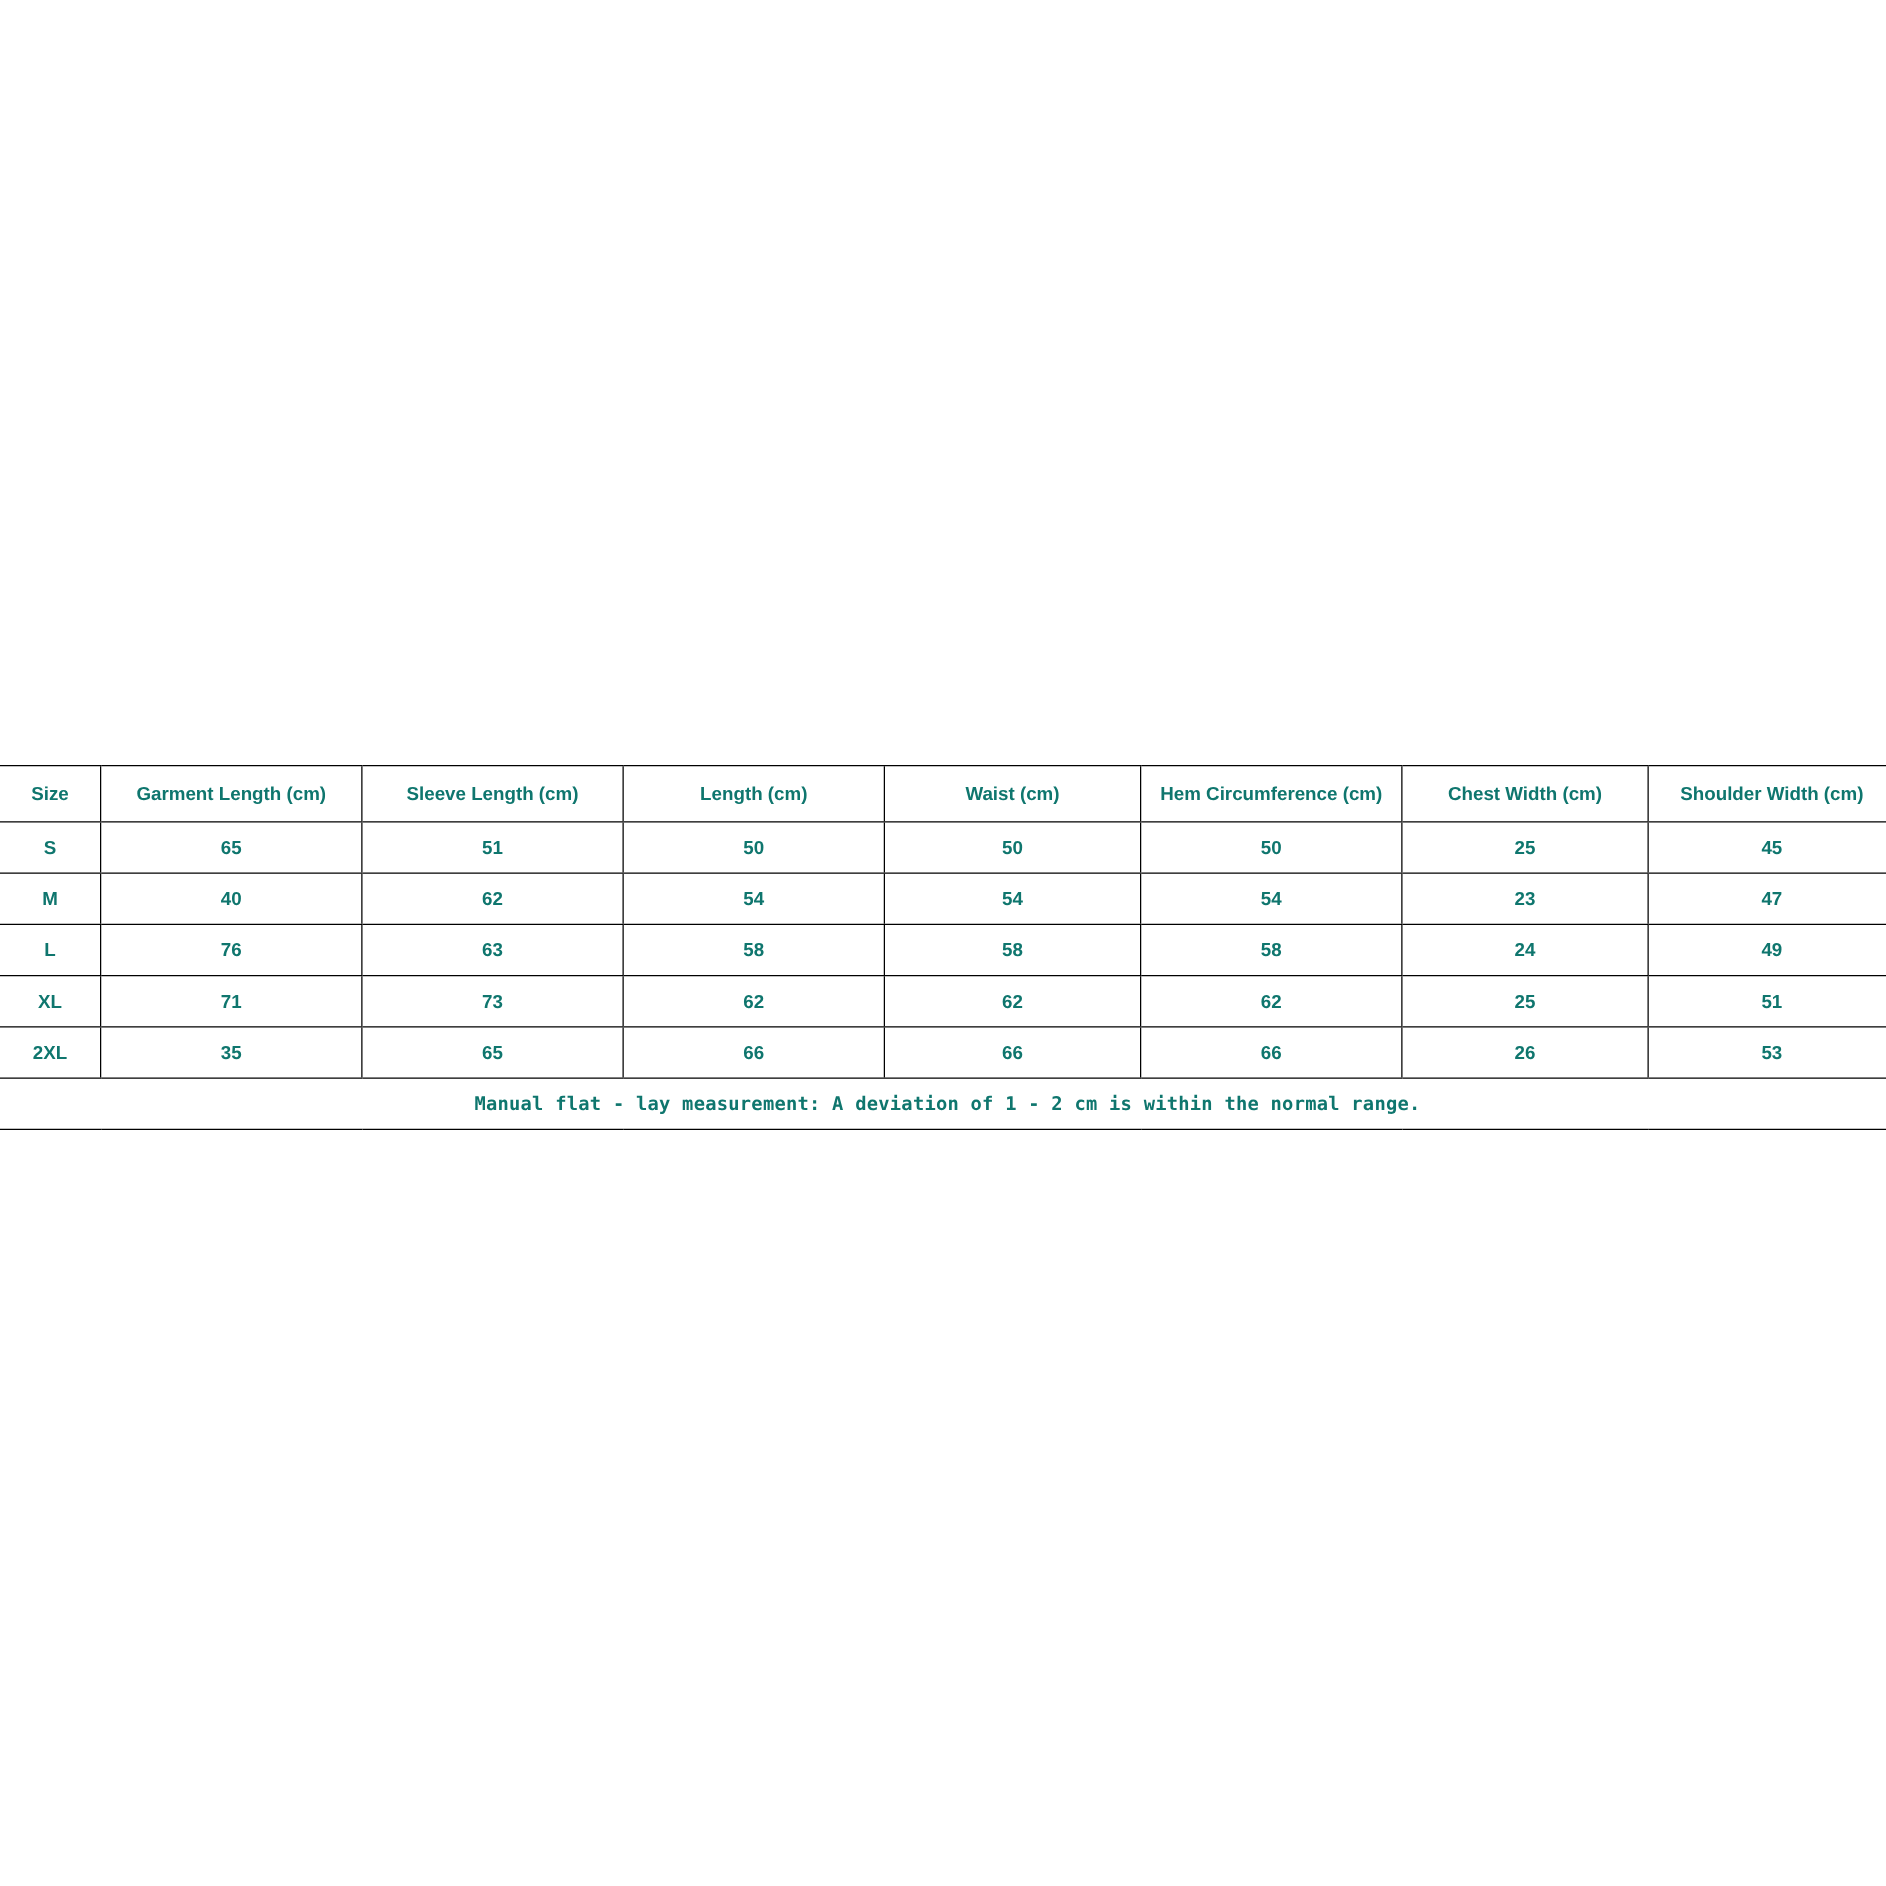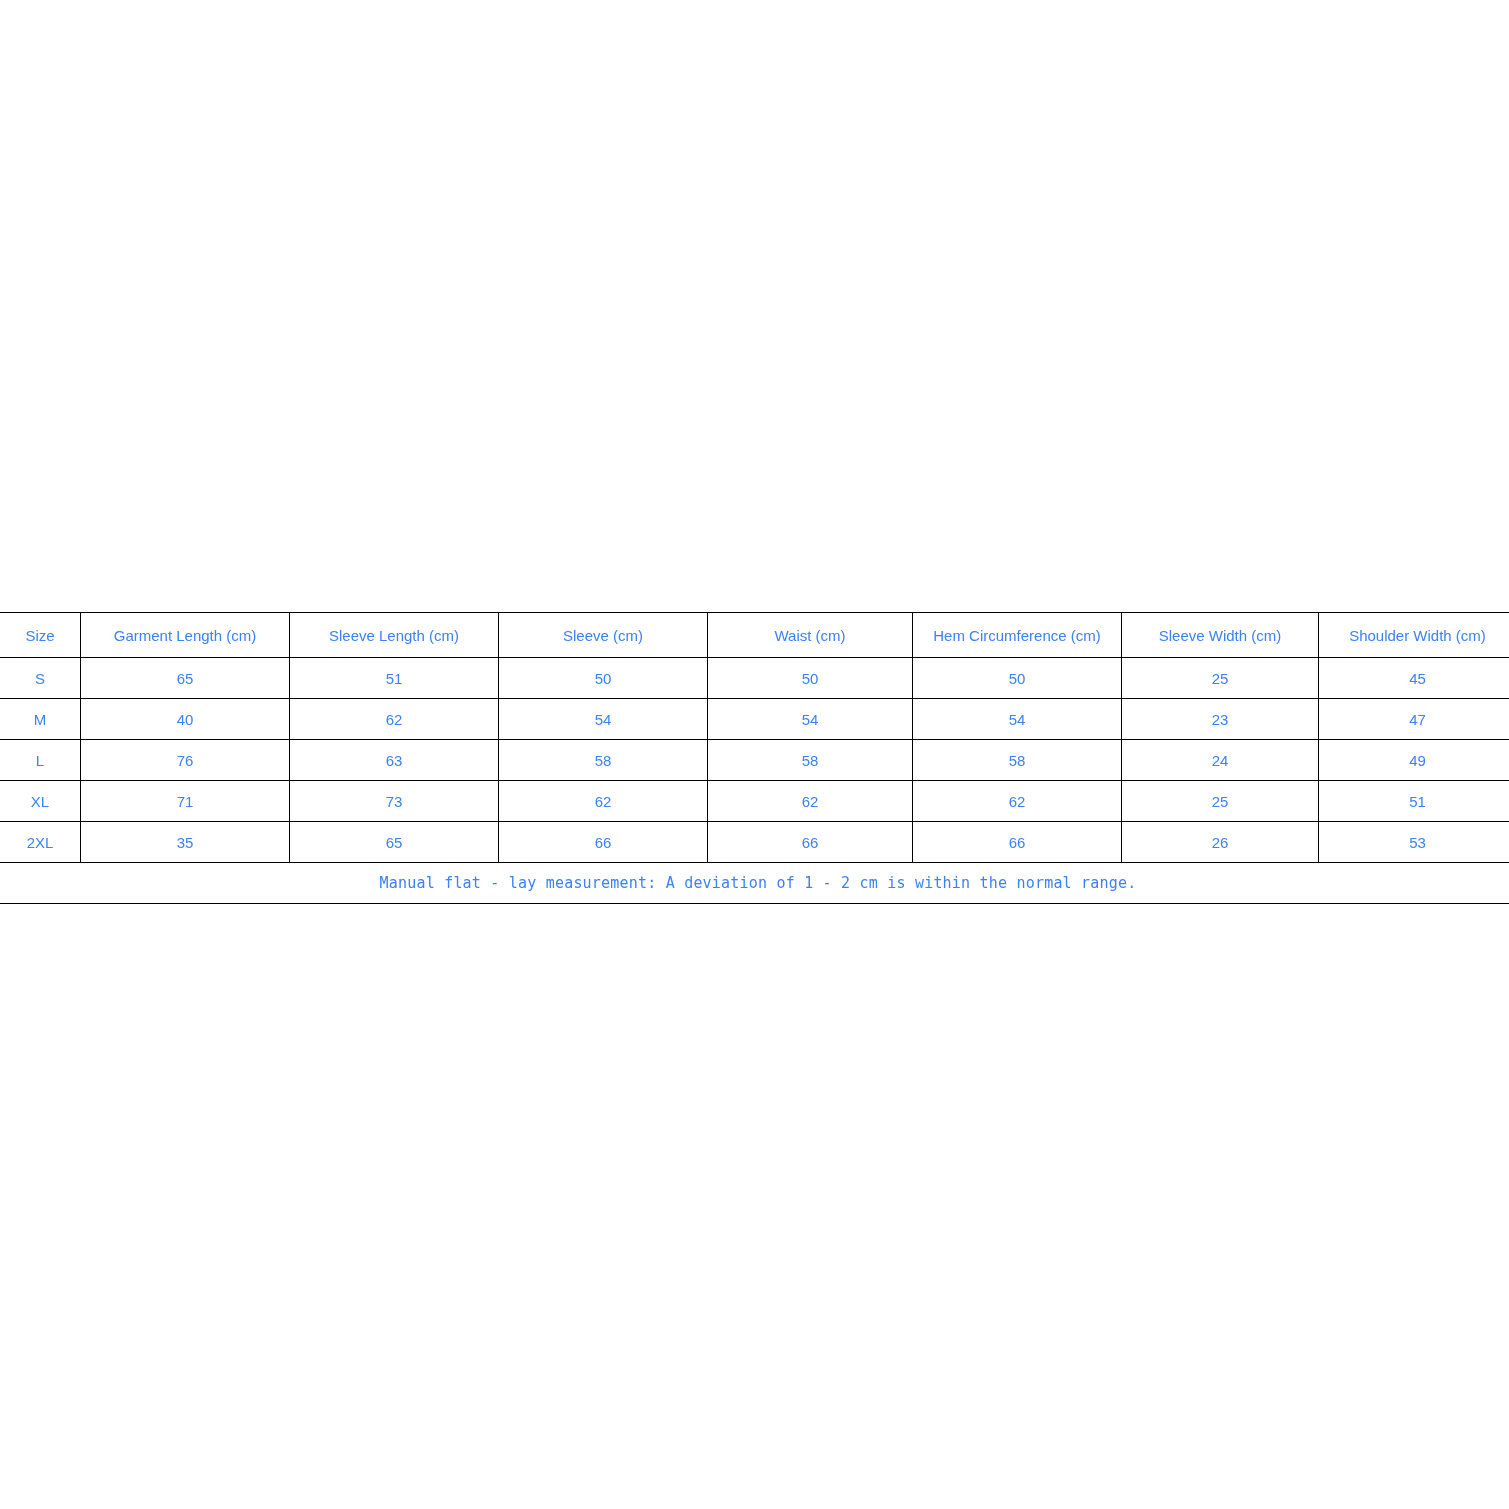--- a/index.html
+++ b/index.html
@@ -29,23 +29,23 @@
     table-layout: fixed;
   }
 
   table.size-table td,
   table.size-table th {
     border: 1px solid #000000;
     border-left: none;
     border-right: none;
     text-align: center;
     vertical-align: middle;
-    font-weight: normal;
+    font-weight: bold;
     font-size: 15px;
-    color: #3b82f6;
+    color: #0f766e;
     padding: 0;
     height: 40px;
     position: relative;
   }
 
   
   table.size-table td.sep,
   table.size-table th.sep {
     border-left: 1px solid #000000;
   }
@@ -81,24 +81,24 @@
 </head>
 <body>
 
 <div class="size-chart-wrap">
   <table class="size-table">
     <thead>
       <tr>
         <th class="col-size">Size</th>
         <th class="col-garment sep">Garment Length (cm)</th>
         <th class="col-sleevelen sep">Sleeve Length (cm)</th>
-        <th class="col-chest sep">Sleeve (cm)</th>
+        <th class="col-chest sep">Length (cm)</th>
         <th class="col-waist sep">Waist (cm)</th>
         <th class="col-hem sep">Hem Circumference (cm)</th>
-        <th class="col-sleevew sep">Sleeve Width (cm)</th>
+        <th class="col-sleevew sep">Chest Width (cm)</th>
         <th class="col-shoulder sep">Shoulder Width (cm)</th>
       </tr>
     </thead>
     <tbody>
       <tr>
         <td class="col-size">S</td>
         <td class="col-garment sep">65</td>
         <td class="col-sleevelen sep">51</td>
         <td class="col-chest sep">50</td>
         <td class="col-waist sep">50</td>

